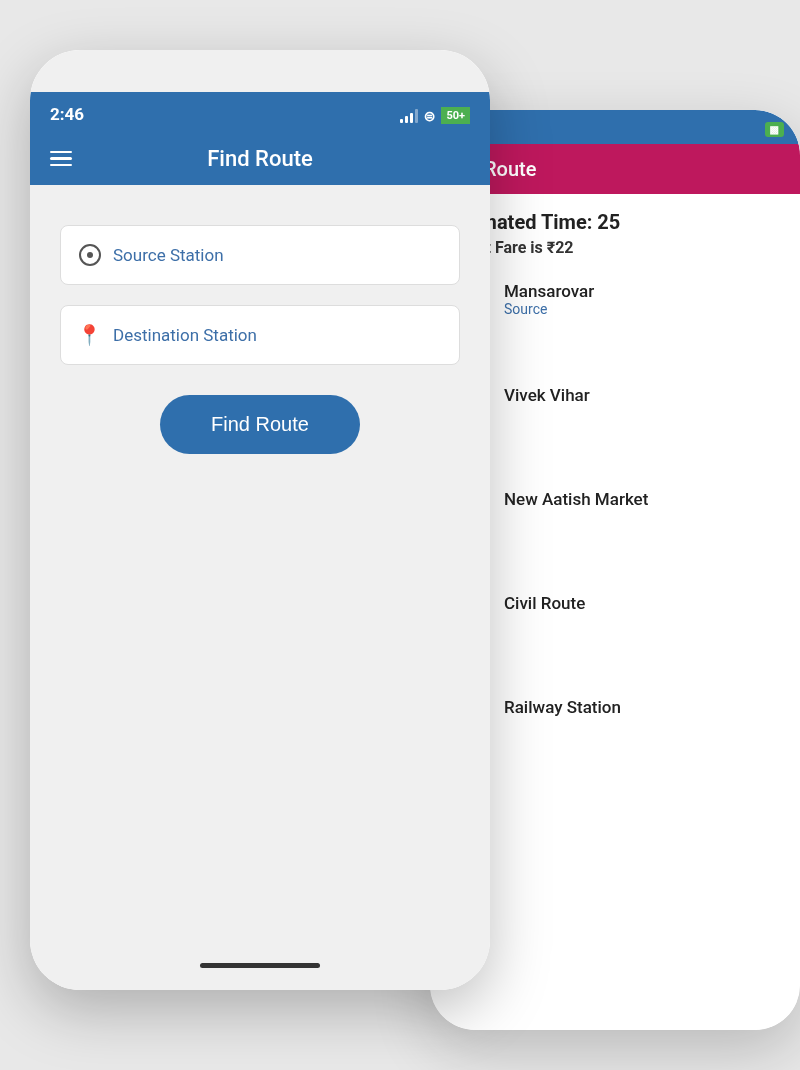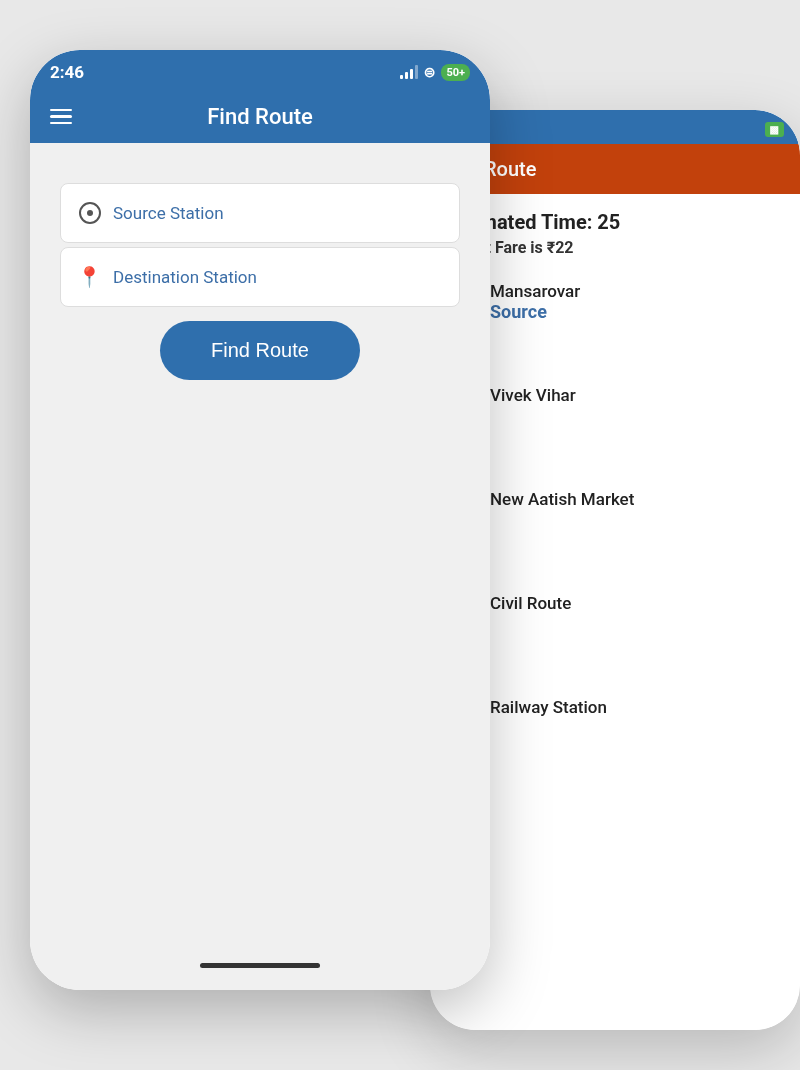--- a/index.html
+++ b/index.html
@@ -42,25 +42,26 @@
       overflow: hidden;
       display: flex;
       flex-direction: column;
     }
 
     
     .status-bar-1 {
       background: #2f6fad;
       padding: 12px 20px 8px 20px;
       display: flex;
-      align-items: center;
+      align-items: flex-end;
       justify-content: space-between;
       color: white;
       font-size: 16px;
       font-weight: 600;
+      margin-top: 42px;
     }
 
     .status-time {
       font-size: 17px;
       font-weight: 700;
     }
 
     .status-icons {
       display: flex;
       align-items: center;
@@ -87,21 +88,21 @@
     .wifi-icon {
       font-size: 14px;
     }
 
     .battery-badge {
       background: #4caf50;
       color: white;
       font-size: 11px;
       font-weight: 700;
       padding: 2px 5px;
-      border-radius: 8px;
+      border-radius: 0;
     }
 
     
     .app-bar-1 {
       background: #2f6fad;
       padding: 14px 20px;
       display: flex;
       align-items: center;
       color: white;
     }
@@ -130,21 +131,21 @@
       margin-right: 42px;
     }
 
     
     .phone1-content {
       flex: 1;
       background: #f0f0f0;
       padding: 40px 30px 20px 30px;
       display: flex;
       flex-direction: column;
-      gap: 4px;
+      gap: 20px;
     }
 
     .input-field {
       background: white;
       border: 1.5px solid #ddd;
       border-radius: 8px;
       padding: 18px 18px;
       display: flex;
       align-items: center;
       gap: 12px;
@@ -259,21 +260,21 @@
       background: #4caf50;
       color: white;
       font-size: 10px;
       font-weight: 700;
       padding: 2px 5px;
       border-radius: 3px;
     }
 
     
     .app-bar-2 {
-      background: #c2410c;
+      background: #be185d;
       padding: 12px 16px;
       display: flex;
       align-items: center;
       color: white;
       gap: 16px;
     }
 
     .back-arrow {
       color: white;
       font-size: 22px;
@@ -309,20 +310,21 @@
 
     
     .route-list {
       display: flex;
       flex-direction: column;
     }
 
     .route-item {
       display: flex;
       align-items: flex-start;
+      gap: 14px;
       position: relative;
     }
 
     .route-item-left {
       display: flex;
       flex-direction: column;
       align-items: center;
     }
 
     .bus-circle {
@@ -353,23 +355,23 @@
       padding-top: 8px;
     }
 
     .station-name {
       font-size: 17px;
       font-weight: 500;
       color: #222;
     }
 
     .station-label {
-      font-size: 18px;
+      font-size: 14px;
       color: #3d6fa8;
-      font-weight: 700;
+      font-weight: 400;
     }
   </style>
 </head>
 <body>
 
 <div class="scene">
 
   <div class="phone1">
     <div class="phone1-inner">
 

